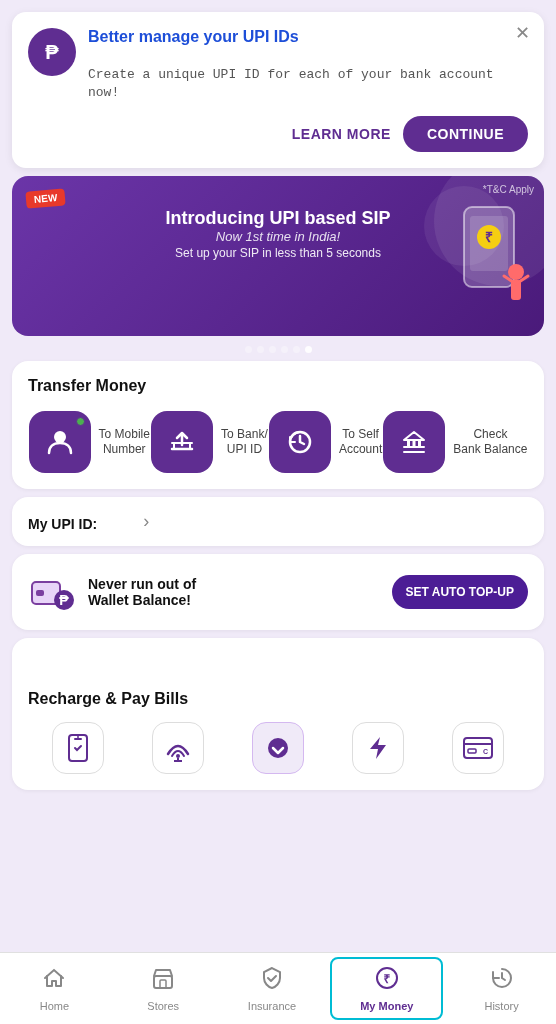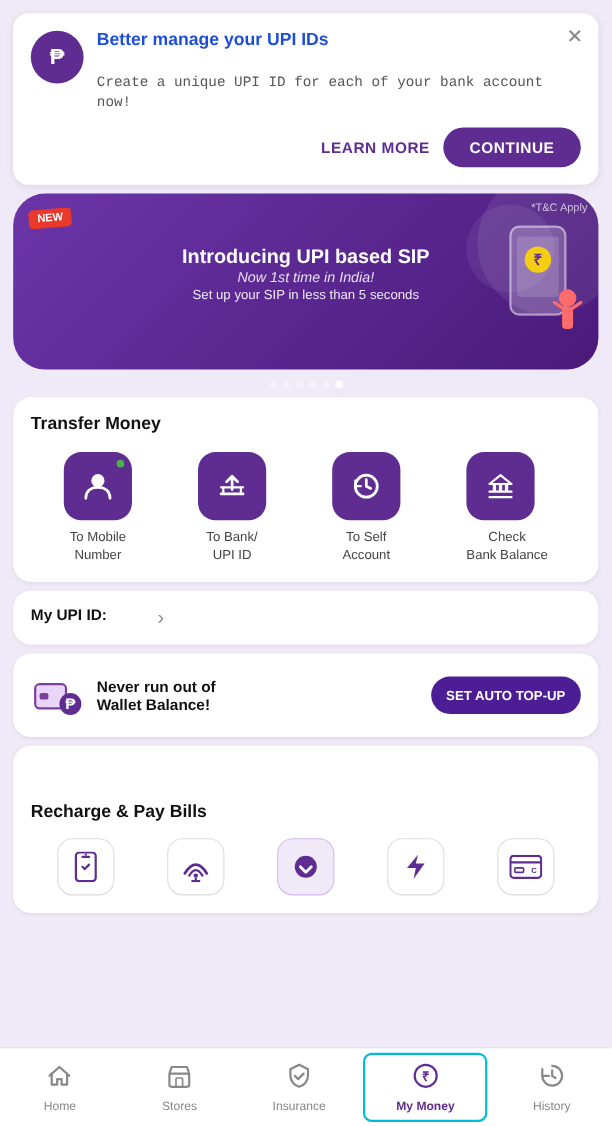--- a/index.html
+++ b/index.html
@@ -96,22 +96,22 @@
     }
 
     
     .banner-section {
       margin: 0 0 8px 0;
       position: relative;
     }
     .banner-container {
       background: linear-gradient(135deg, #6b35a8, #4a1a7a);
       margin: 0 12px;
-      border-radius: 29px;
-      padding: 29px 16px 28px 16px;
+      border-radius: 16px;
+      padding: 14px 16px 28px 16px;
       position: relative;
       overflow: hidden;
       min-height: 160px;
     }
     .banner-tc {
       position: absolute;
       top: 8px;
       right: 10px;
       font-size: 10px;
       color: rgba(255,255,255,0.7);
@@ -202,21 +202,22 @@
       font-weight: 700;
       color: #111;
       margin-bottom: 16px;
     }
     .transfer-grid {
       display: flex;
       justify-content: space-around;
     }
     .transfer-item {
       display: flex;
-      flex-direction: column;
+      flex-direction: row;
+      align-items: center;
       gap: 8px;
       cursor: pointer;
     }
     .transfer-icon-wrap {
       width: 62px;
       height: 62px;
       background: #5f2d91;
       border-radius: 16px;
       display: flex;
       align-items: center;
@@ -240,21 +241,21 @@
       line-height: 1.3;
     }
 
     
     .upi-row {
       background: #fff;
       margin: 8px 12px;
       border-radius: 16px;
       padding: 14px 16px;
       display: flex;
-      align-items: flex-start;
+      align-items: flex-end;
       box-shadow: 0 1px 4px rgba(0,0,0,0.06);
       cursor: pointer;
       gap: 40px;
     }
     .upi-label {
       font-size: 14px;
       font-weight: 700;
       color: #111;
       margin-right: 6px;
     }

